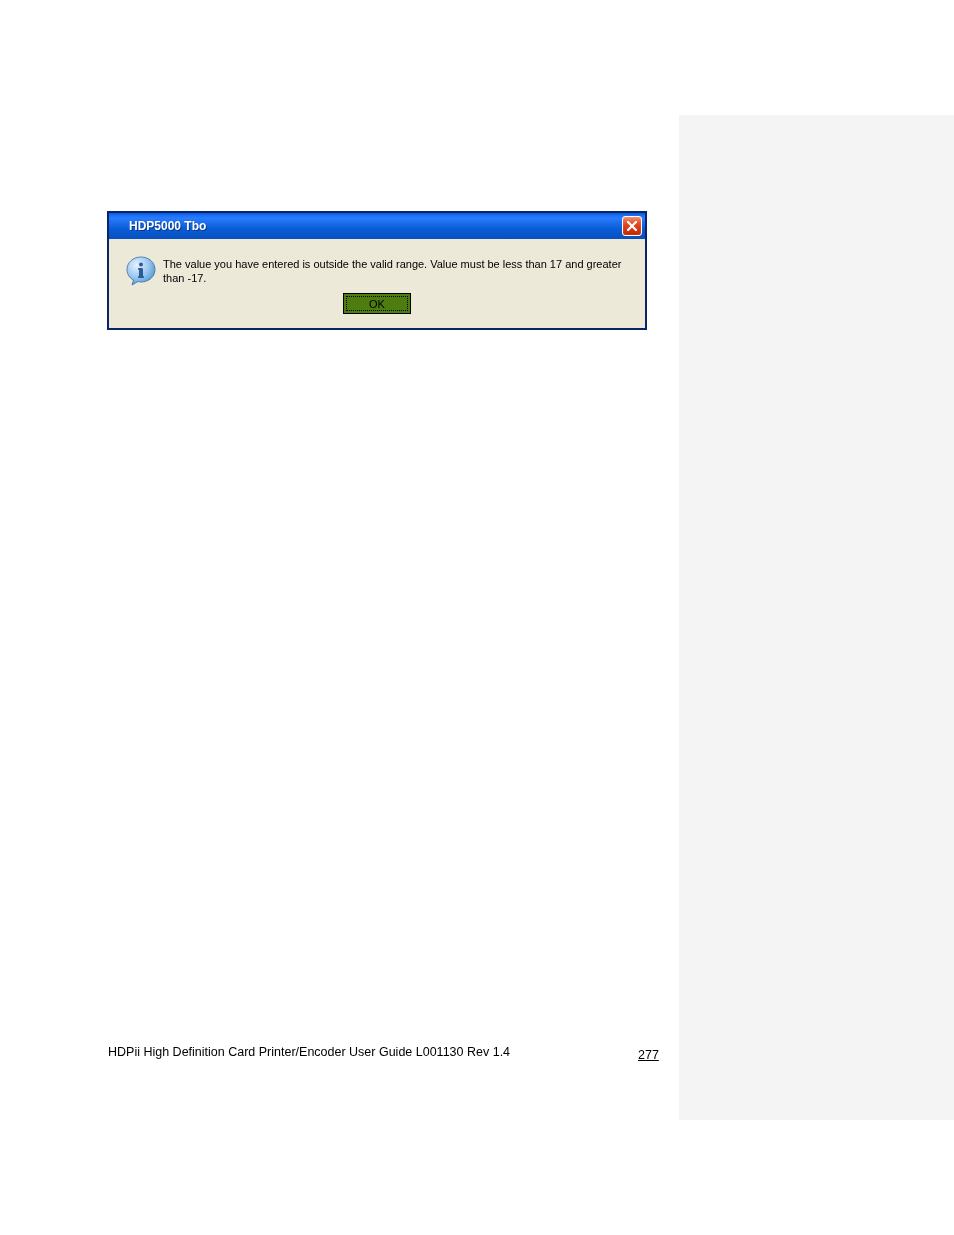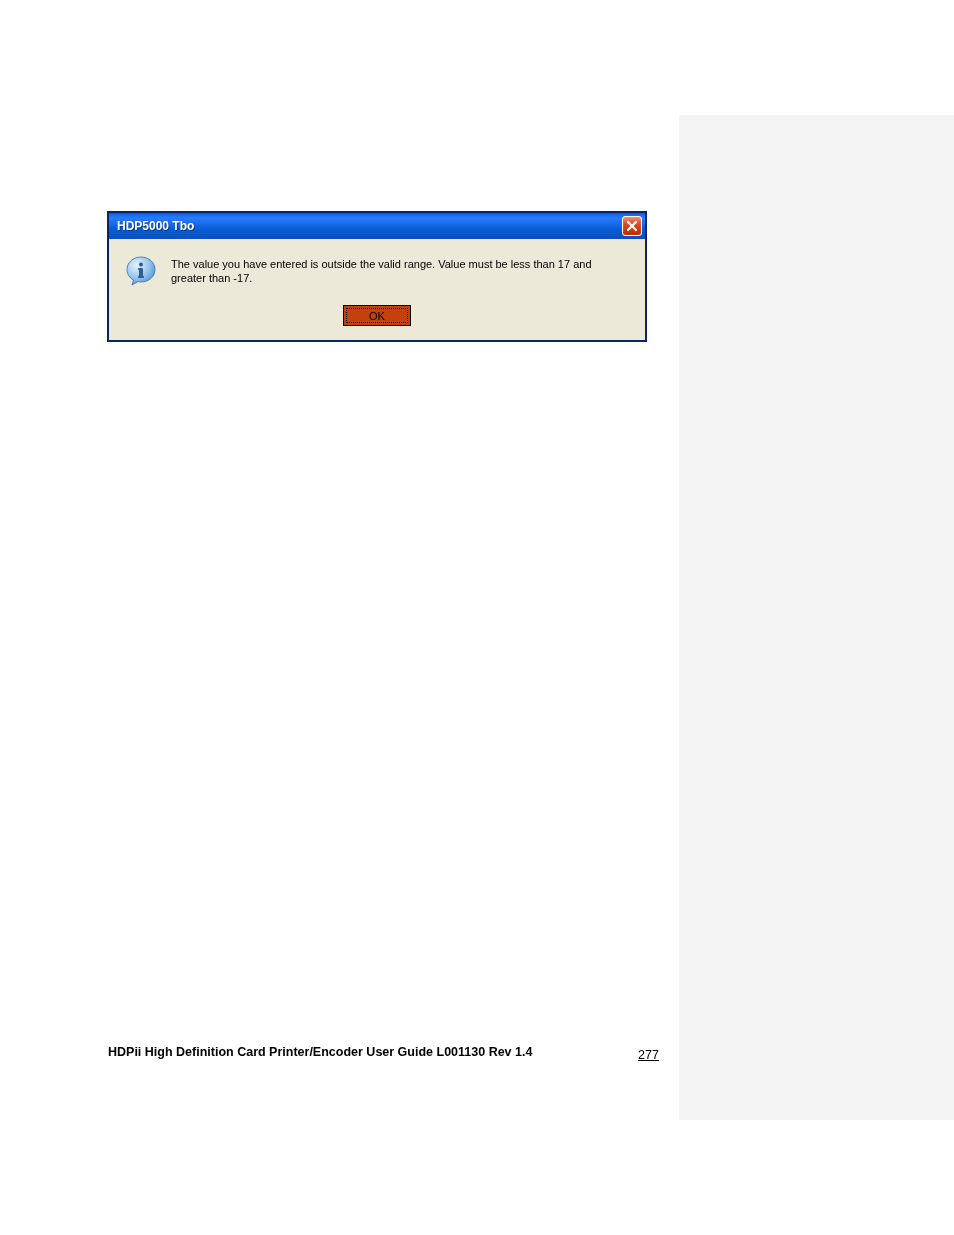--- a/index.html
+++ b/index.html
@@ -25,21 +25,21 @@
     width: 538px;
     border: 1px solid #0a246a;
     background: #ece9d8;
     box-shadow: 0 0 0 1px #0a246a;
   }
   .titlebar {
     height: 26px;
     background: linear-gradient(to bottom, #0058e0 0%, #1a6ef0 8%, #2a7bff 20%, #0a5dd6 60%, #084fc0 100%);
     display: flex;
     align-items: center;
-    padding: 0 3px 0 8px;
+    padding: 0 3px 0 20px;
     position: relative;
   }
   .titlebar-text {
     color: #ffffff;
     font-size: 12px;
     font-weight: bold;
     text-shadow: 1px 1px 0 rgba(0,0,0,0.4);
     flex: 1;
   }
   .close-btn {
@@ -58,56 +58,55 @@
   .dialog-body {
     padding: 16px 12px 14px 12px;
     display: flex;
     flex-direction: column;
     align-items: center;
   }
   .msg-row {
     display: flex;
     align-items: center;
     width: 100%;
-    gap: 14px;
+    gap: 6px;
     padding: 0 4px;
   }
   .info-icon {
     width: 32px;
     height: 32px;
     flex-shrink: 0;
   }
   .msg-text {
     font-size: 11px;
     color: #000000;
     line-height: 1.3;
   }
   .ok-btn {
-    margin-top: 18px;
+    margin-top: 6px;
     width: 68px;
     height: 21px;
-    background: #c2410c;
+    background: #4d7c0f;
     border: 1px solid #000000;
     outline: 1px dotted #000000;
     outline-offset: -4px;
     font-size: 11px;
     cursor: pointer;
     display: flex;
     align-items: center;
     justify-content: center;
     padding: 0;
   }
   .footer-left {
     position: absolute;
     left: 108px;
     top: 1045px;
     font-family: Arial, sans-serif;
     font-size: 12.5px;
     color: #000000;
-    font-weight: bold;
   }
   .footer-page {
     position: absolute;
     left: 638px;
     top: 1048px;
     font-family: Arial, sans-serif;
     font-size: 12.5px;
     color: #000000;
     text-decoration: underline;
   }

